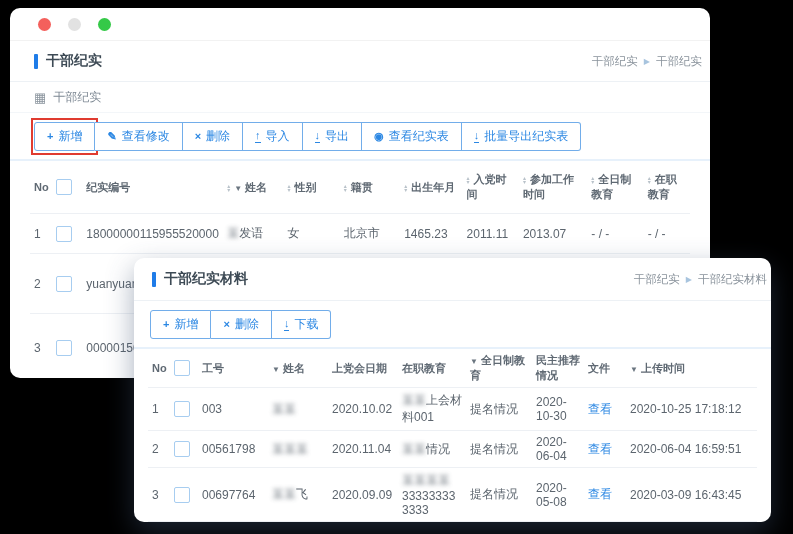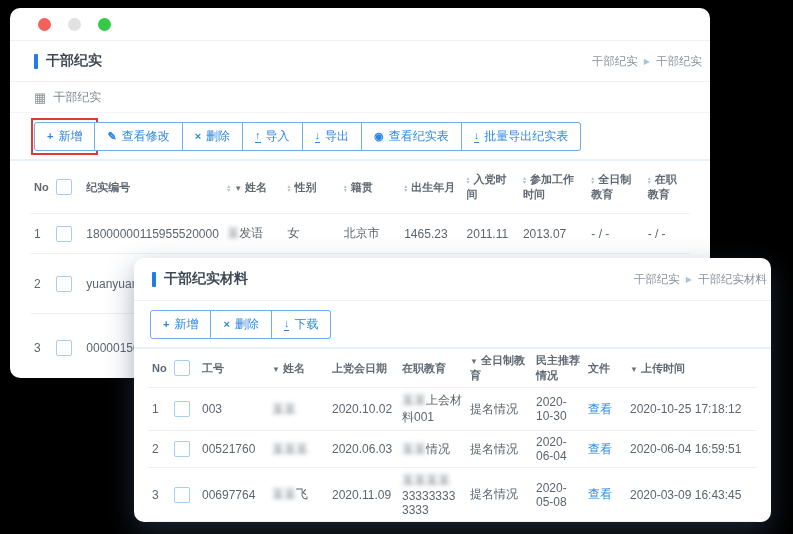--- a/index.html
+++ b/index.html
@@ -279,37 +279,37 @@
           <td>提名情况</td>
           <td>2020-10-30</td>
           <td><span class="link">查看</span></td>
           <td>2020-10-25 17:18:12</td>
         </tr>
         <tr style="height: 26px;">
           <td>2</td>
           <td>
             <div class="cb"></div>
           </td>
-          <td>00521760</td>
+          <td>00561798</td>
           <td><span class="redact">某某某</span></td>
-          <td>2020.06.03</td>
+          <td>2020.11.04</td>
           <td><span class="redact">某某</span><span>情况</span></td>
           <td>提名情况</td>
           <td>2020-06-04</td>
           <td><span class="link">查看</span></td>
           <td>2020-06-04 16:59:51</td>
         </tr>
         <tr style="height: 34px;">
           <td>3</td>
           <td>
             <div class="cb"></div>
           </td>
           <td>00697764</td>
           <td><span class="redact">某某</span><span>飞</span></td>
-          <td>2020.11.09</td>
+          <td>2020.09.09</td>
           <td><span class="redact">某某某某</span><span>333333333333</span></td>
           <td>提名情况</td>
           <td>2020-05-08</td>
           <td><span class="link">查看</span></td>
           <td>2020-03-09 16:43:45</td>
         </tr>
         <tr style="height: 26px;">
           <td>4</td>
           <td></td>
           <td>00697764</td>

